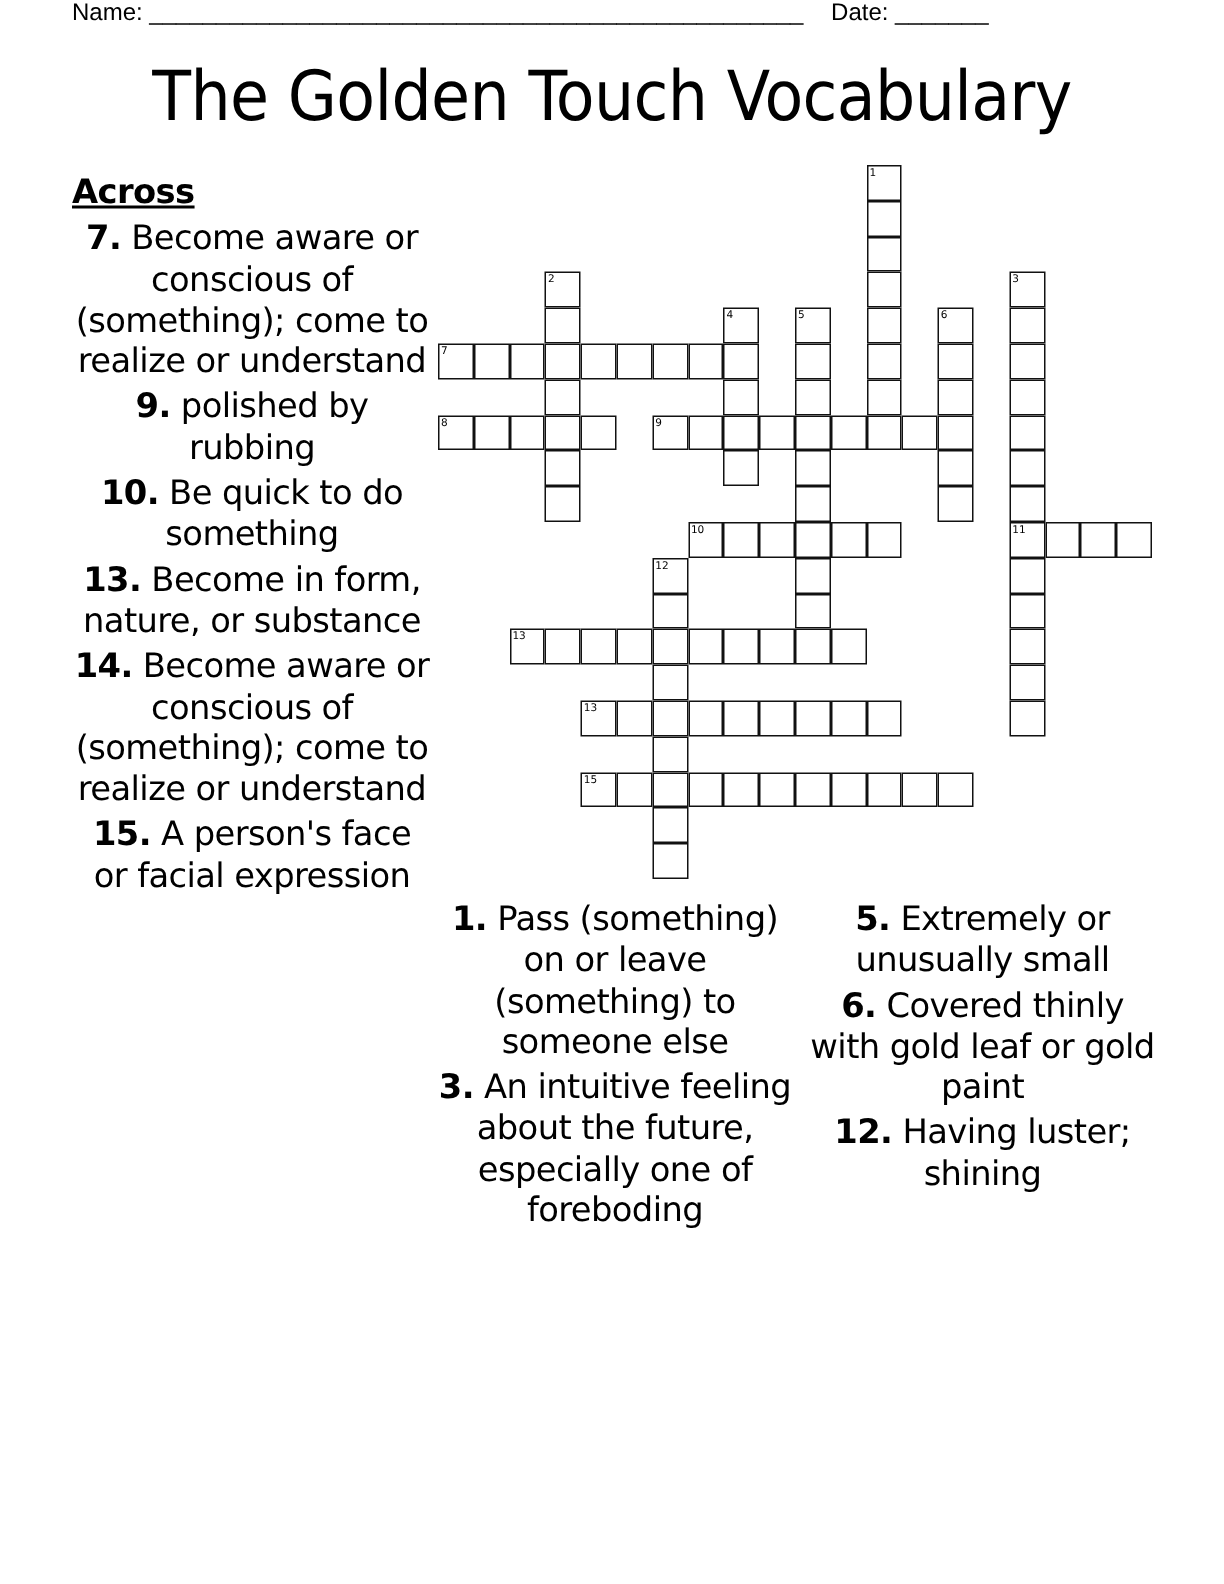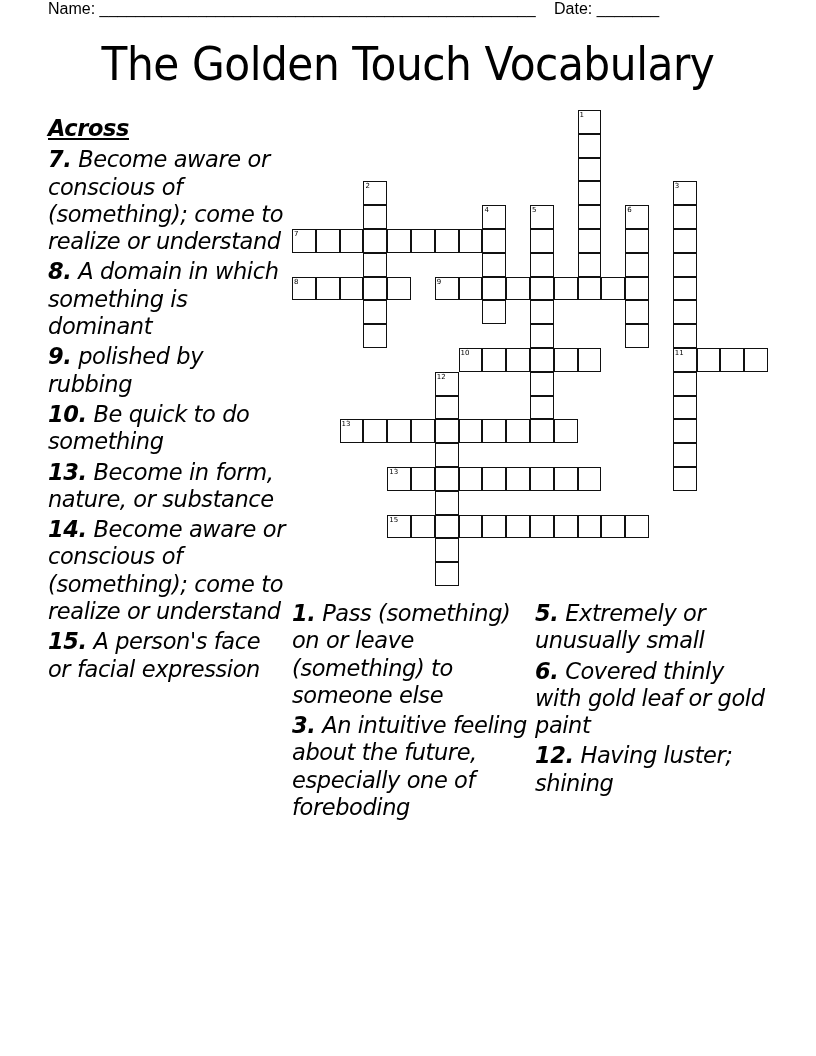--- a/index.html
+++ b/index.html
@@ -1,22 +1,22 @@
 <!DOCTYPE html>
 <html><head>
 <meta charset="utf-8">
 <style>
   html, body { margin:0; padding:0; background:#fff; }
   body { width:816px; height:1056px; position:relative; overflow:hidden; font-family:"DejaVu Sans", sans-serif; color:#000; }
   .header { position:absolute; top:0; left:48px; width:700px; font-family:"Liberation Sans", sans-serif; font-size:16px; line-height:18px; white-space:nowrap; }
   .header .lbl { display:inline-block; }
   .title { position:absolute; top:36px; left:0; width:816px; text-align:center; font-family:"DejaVu Sans", sans-serif; font-size:46px; line-height:56px; letter-spacing:-0.5px; transform:scaleX(0.92); }
-  .col { position:absolute; font-size:22.5px; line-height:27.3px; font-family:"DejaVu Sans", sans-serif; letter-spacing:-0.4px;font-style:italic; }
+  .col { position:absolute; font-size:22.5px; line-height:27.3px; font-family:"DejaVu Sans", sans-serif; letter-spacing:-0.4px; }
   .col .heading { font-weight:bold; text-decoration:underline; margin-bottom:4px; display:block; }
-  .clue { margin-bottom:3px; }
+  .clue { margin-bottom:3px;text-align:center; }
   .clue .num { font-weight:bold; }
   #across { left:48px; top:115px; width:240px; }
   #down1 { left:292px; top:600px; width:236px; }
   #down2 { left:535px; top:600px; width:240px; }
   .grid { position:absolute; left:292px; top:110px; }
   .cell { position:absolute; width:23.8px; height:23.8px; box-sizing:border-box; border:1.5px solid #111; background:#fff; }
   .cell .n { position:absolute; left:1px; top:0px; font-size:7px; line-height:8px; font-family:"DejaVu Sans", sans-serif; }
 </style>
 </head>
 <body>
@@ -24,21 +24,20 @@
 <div class="header">
   <span class="lbl">Name: _________________________________________________</span>
   <span class="lbl" style="margin-left:14px;">Date: _______</span>
 </div>
 
 <div class="title">The Golden Touch Vocabulary</div>
 
 <div class="col" id="across">
   <span class="heading">Across</span>
   <div class="clue"><span class="num">7.</span><span> Become aware or conscious of (something); come to realize or understand</span></div>
-  <div class="clue"><span class="num">8.</span><span> A domain in which something is dominant</span></div>
   <div class="clue"><span class="num">9.</span><span> polished by rubbing</span></div>
   <div class="clue"><span class="num">10.</span><span> Be quick to do something</span></div>
   <div class="clue"><span class="num">13.</span><span> Become in form, nature, or substance</span></div>
   <div class="clue"><span class="num">14.</span><span> Become aware or conscious of (something); come to realize or understand</span></div>
   <div class="clue"><span class="num">15.</span><span> A person's face or facial expression</span></div>
 </div>
 
 <div class="col" id="down1">
   <div class="clue"><span class="num">1.</span><span> Pass (something) on or leave (something) to someone else</span></div>
   <div class="clue"><span class="num">3.</span><span> An intuitive feeling about the future, especially one of foreboding</span></div>

